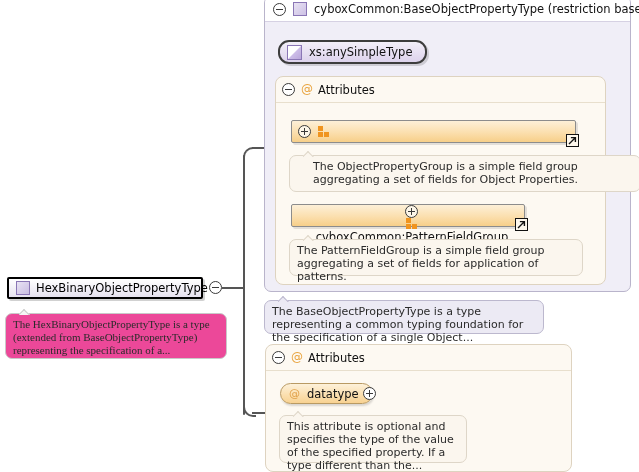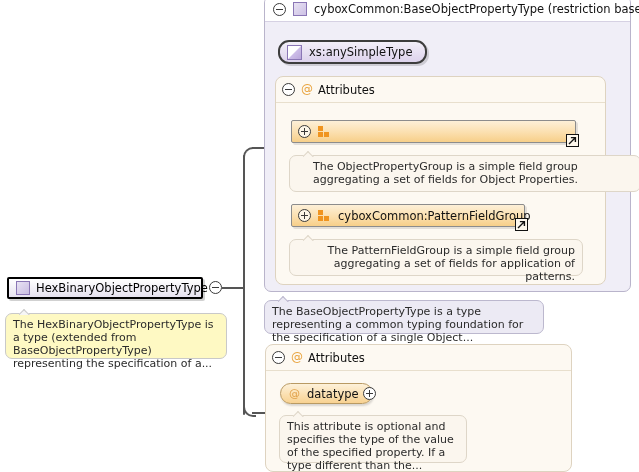--- a/index.html
+++ b/index.html
@@ -31,22 +31,23 @@
   }
   .doc-bubble.purple {
     background: #eceaf4;
     border-color: #bcb8ce;
   }
   .doc-bubble.cream {
     background: #fbf6ee;
     border-color: #ded6c8;
   }
   .doc-bubble.plain {
-    background: #fef9c3;
+    background: #ec4899;
     border-color: #c9c9c9;
+    font-family: Liberation Serif, serif;
   }
   
   .notch {
     position: absolute;
     top: -5px;
     left: 13px;
     width: 11px;
     height: 6px;
     overflow: hidden;
   }
@@ -324,36 +325,36 @@
         <path d="M2.5 8.5 L8 3 M4.6 2.6 H8.4 V6.4" stroke="#111" stroke-width="1.4" fill="none" stroke-linecap="square"></path>
       </svg>
   </span>
 </div>
 
 <div class="doc-bubble cream" style="left:289px; top:155px; width:352px; height:37px;padding-left:23px;">
   <span class="notch"></span>
   <span>The ObjectPropertyGroup is a simple field group aggregating a set of fields for Object Properties.</span>
 </div>
 
-<div class="group-ref" style="left:291px; top:204px; width:234px;">
+<div class="group-ref" style="left:291px; top:204px; width:234px;flex-direction:column;">
   <span class="circ plus"></span>
   <span class="grp-icon">
       <i></i>
       <i></i>
       <i></i>
     </span>
   <span class="label">cyboxCommon:PatternFieldGroup</span>
   <span class="ext-arrow">
     <svg width="11" height="11" viewBox="0 0 11 11">
         <path d="M2.5 8.5 L8 3 M4.6 2.6 H8.4 V6.4" stroke="#111" stroke-width="1.4" fill="none" stroke-linecap="square"></path>
       </svg>
   </span>
 </div>
 
-<div class="doc-bubble cream" style="left:289px; top:239px; width:294px; height:37px;text-align:right;">
+<div class="doc-bubble cream" style="left:289px; top:239px; width:294px; height:37px;">
   <span class="notch"></span>
   <span>The PatternFieldGroup is a simple field group aggregating a set of fields for application of patterns.</span>
 </div>
 
 <div class="doc-bubble purple" style="left:264px; top:300px; width:280px; height:34px;">
   <span class="notch"></span>
   <span>The BaseObjectPropertyType is a type representing a common typing foundation for the specification of a single Object...</span>
 </div>
 
 <div class="attr-box" style="left:265px; top:344px; width:307px; height:128px;">

